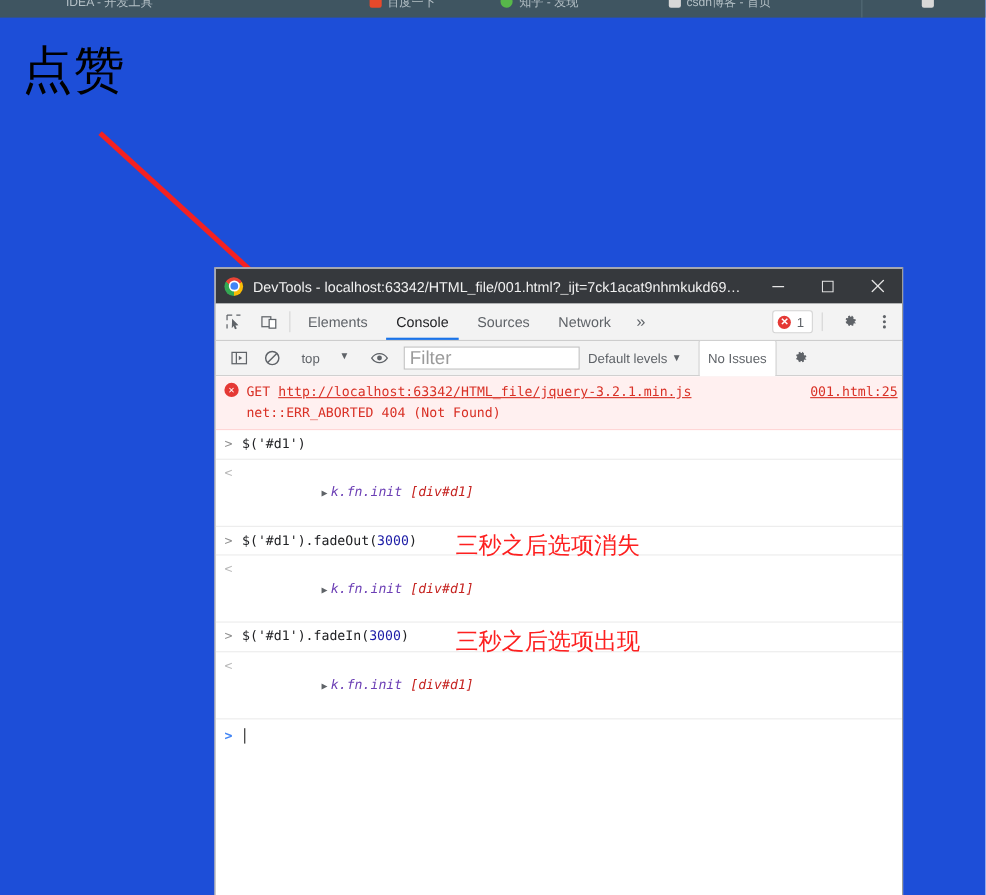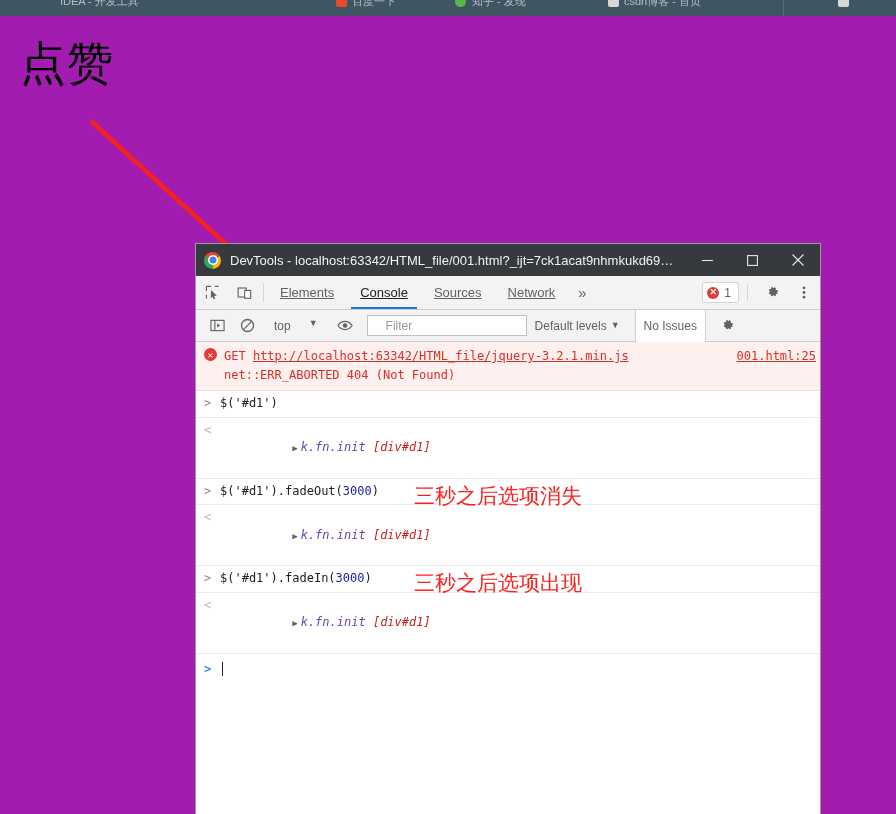--- a/index.html
+++ b/index.html
@@ -3,21 +3,21 @@
 <meta charset="utf-8">
 <style>
   * { box-sizing: border-box; }
   html, body {
     margin: 0; padding: 0;
     width: 896px; height: 814px;
     background: #ffffff;
     font-family: "Liberation Sans", sans-serif;
     overflow: hidden;
   }
-  #root { position: relative; width: 896px; height: 814px; background:#a21caf; }
+  #root { position: relative; width: 896px; height: 814px; background:#1d4ed8; }
 
   
   .top-strip {
     position: absolute; left:0; top:0; width:896px; height:16px;
     background:#3f5561;
   }
   .top-strip .ghost {
     position:absolute; top:-6px; font-size:11px; color:#c8d2d7;
     white-space:nowrap; opacity:.85;
     font-family:"Liberation Sans", sans-serif;
@@ -88,21 +88,21 @@
     border-bottom:1px solid #cdcdcd;
     display:flex; align-items:stretch; font-size:13px; color:#5a5a5a;
   }
   .ticon {
     width:32px; display:flex; align-items:center; justify-content:center;
     flex:0 0 auto;
   }
   .tdiv { width:1px; margin:7px 3px; background:#d5d5d5; flex:0 0 auto; }
   .dt-tab {
     padding:0 13px; display:flex; align-items:center;
-    color:#5f6368; position:relative; white-space:nowrap;text-decoration:underline;
+    color:#5f6368; position:relative; white-space:nowrap;
   }
   .dt-tab.active { color:#202124; }
   .dt-tab.active::after {
     content:""; position:absolute; left:4px; right:4px; bottom:0;
     height:2px; background:#1a73e8;
   }
   .dt-more { padding:0 10px; display:flex; align-items:center; color:#5f6368; font-size:15px; }
   .spacer { flex:1 1 auto; }
   .err-badge {
     display:flex; align-items:center; gap:5px;
@@ -126,21 +126,21 @@
   }
   .ficon { width:30px; height:32px; display:flex; align-items:center; justify-content:center; flex:0 0 auto; }
   .ctx-select {
     display:flex; gap:18px; padding:0 5px;
     color:#5f6368; font-size:12px; flex:0 0 auto;
   }
   .caret { font-size:9px; line-height:1; }
   .filter-input {
     flex:1 1 auto; height:21px; min-width:40px; max-width:160px;
     border:1px solid #c0c0c0; background:#fff;
-    font-size:12px; color:#9a9a9a; padding:0 18px;
+    font-size:17px; color:#9a9a9a; padding:0 5px;
     display:flex; align-items:center;
   }
   .levels {
     display:flex; align-items:center; gap:4px; padding:0 8px;
     white-space:nowrap; flex:0 0 auto; font-size:12px;
   }
   .issues-btn {
     border:1px solid #d0d0d0; border-radius:2px; background:#fff;
     height:21px; padding:16px 8px; display:flex; align-items:center;
     font-size:12px; color:#5f6368; flex:0 0 auto; white-space:nowrap;

